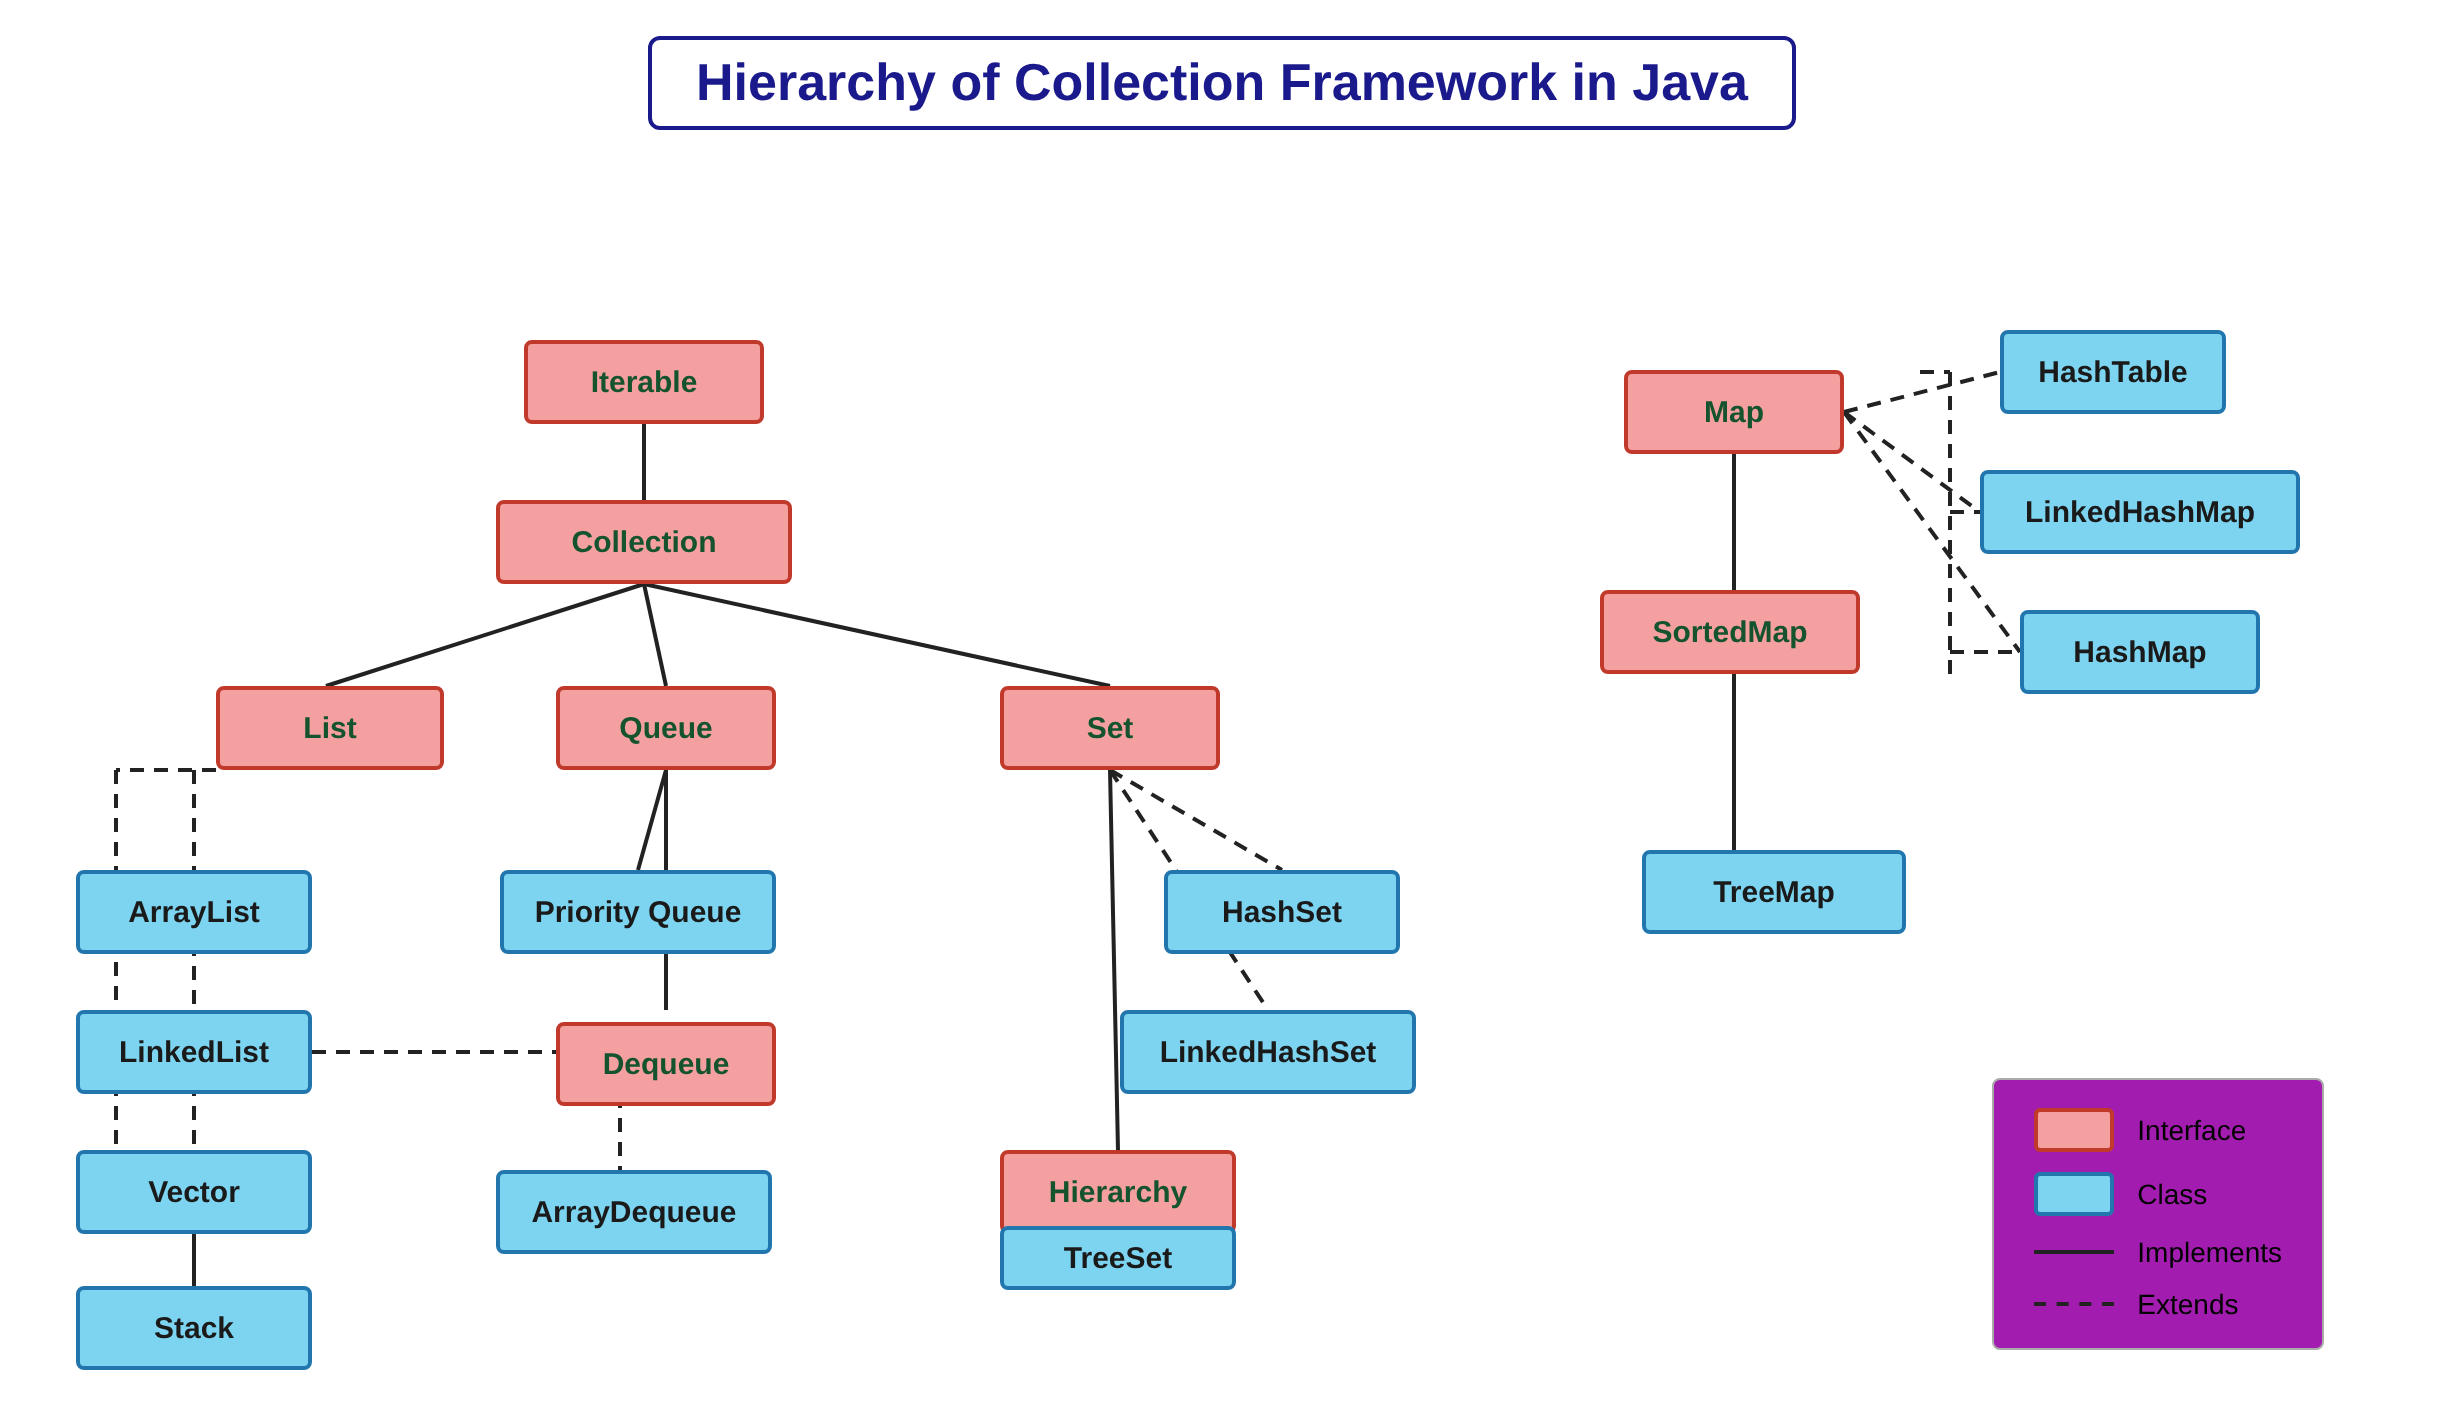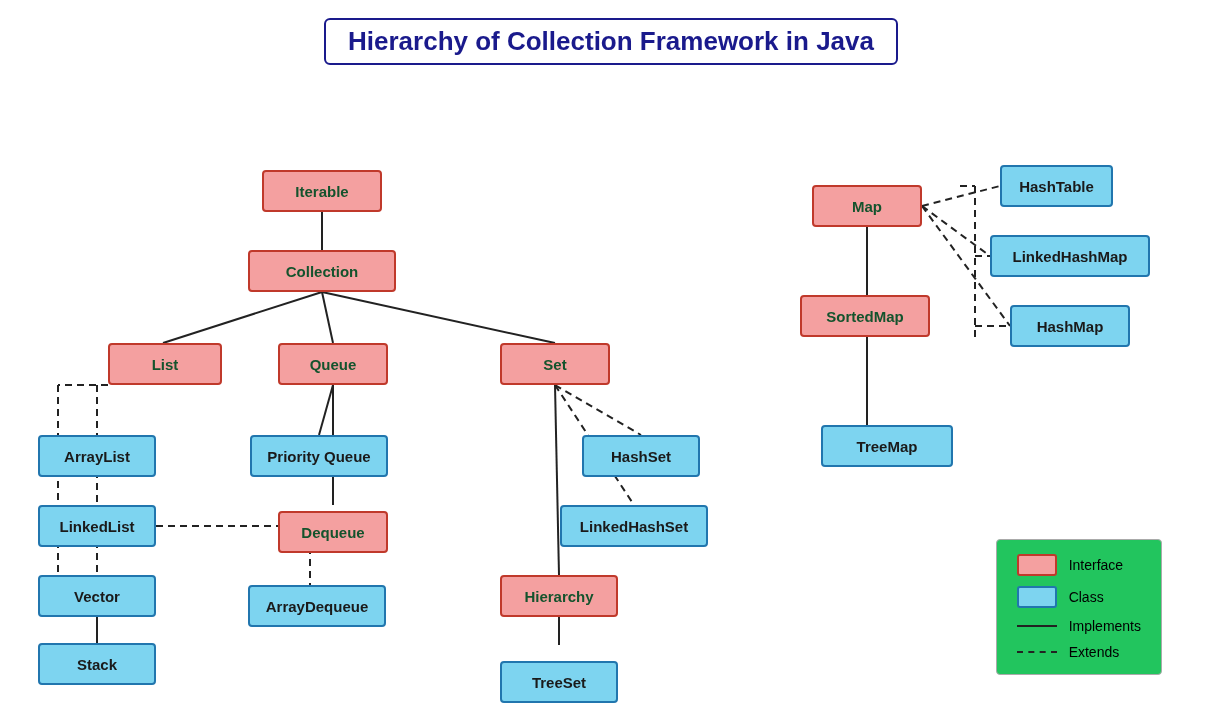--- a/index.html
+++ b/index.html
@@ -54,21 +54,21 @@
     svg.lines {
       position: absolute;
       top: 0; left: 0;
       width: 1222px;
       height: 630px;
       pointer-events: none;
     }
     
     .legend {
       position: absolute;
-      background: #22c55e;
+      background: #a21caf;
       border: 1.5px solid #aaa;
       border-radius: 4px;
       padding: 14px 20px;
       right: 60px;
       bottom: 30px;
     }
     .legend-item {
       display: flex;
       align-items: center;
       margin-bottom: 10px;
@@ -178,21 +178,21 @@
       <div class="node class-node" style="left: 38px; top: 360px; width: 118px; height: 42px;">ArrayList</div>
       <div class="node class-node" style="left: 38px; top: 430px; width: 118px; height: 42px;">LinkedList</div>
       <div class="node class-node" style="left: 38px; top: 500px; width: 118px; height: 42px;">Vector</div>
       <div class="node class-node" style="left: 38px; top: 568px; width: 118px; height: 42px;">Stack</div>
       <div class="node class-node" style="left: 250px; top: 360px; width: 138px; height: 42px;">Priority Queue</div>
       <div class="node interface" style="left: 278px; top: 436px; width: 110px; height: 42px; text-align: center;">Dequeue</div>
       <div class="node class-node" style="left: 248px; top: 510px; width: 138px; height: 42px;">ArrayDequeue</div>
       <div class="node class-node" style="left: 582px; top: 360px; width: 118px; height: 42px;">HashSet</div>
       <div class="node class-node" style="left: 560px; top: 430px; width: 148px; height: 42px;">LinkedHashSet</div>
       <div class="node interface" style="left: 500px; top: 500px; width: 118px; height: 42px;">Hierarchy</div>
-      <div class="node class-node" style="left: 500px; top: 586px; width: 118px; height: 42px;">TreeSet</div>
+      <div class="node class-node" style="left: 500px; top: 538px; width: 118px; height: 32px;">TreeSet</div>
       <div class="node interface" style="left: 812px; top: 110px; width: 110px; height: 42px;">Map</div>
       <div class="node class-node" style="left: 1000px; top: 90px; width: 113px; height: 42px;">HashTable</div>
       <div class="node class-node" style="left: 990px; top: 160px; width: 160px; height: 42px;">LinkedHashMap</div>
       <div class="node class-node" style="left: 1010px; top: 230px; width: 120px; height: 42px;">HashMap</div>
       <div class="node interface" style="left: 800px; top: 220px; width: 130px; height: 42px;">SortedMap</div>
       <div class="node class-node" style="left: 800px; top: 350px; width: 132px; height: 42px; margin-left: 21px;">TreeMap</div>
     </div>
 
   <div class="legend">
     <div class="legend-item">

